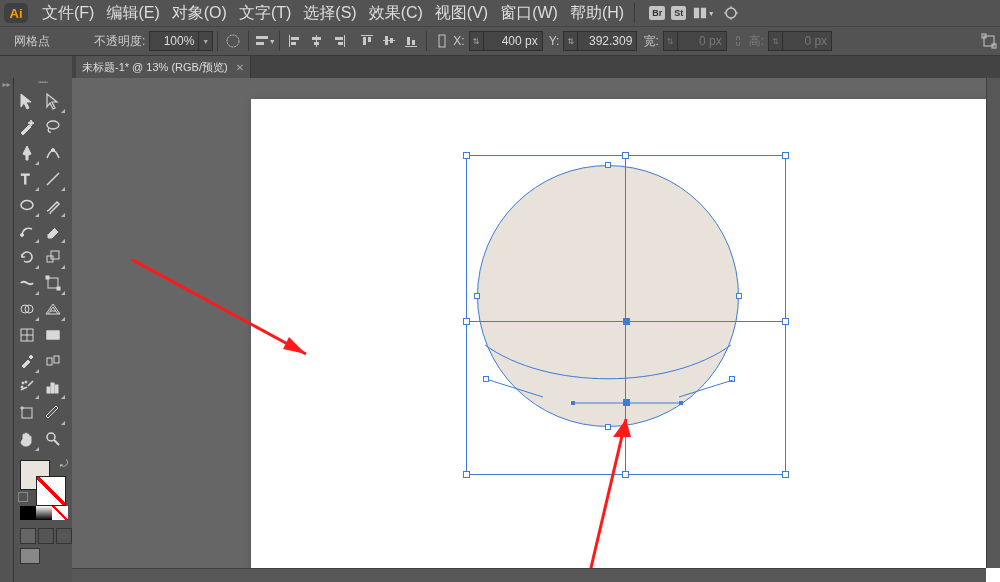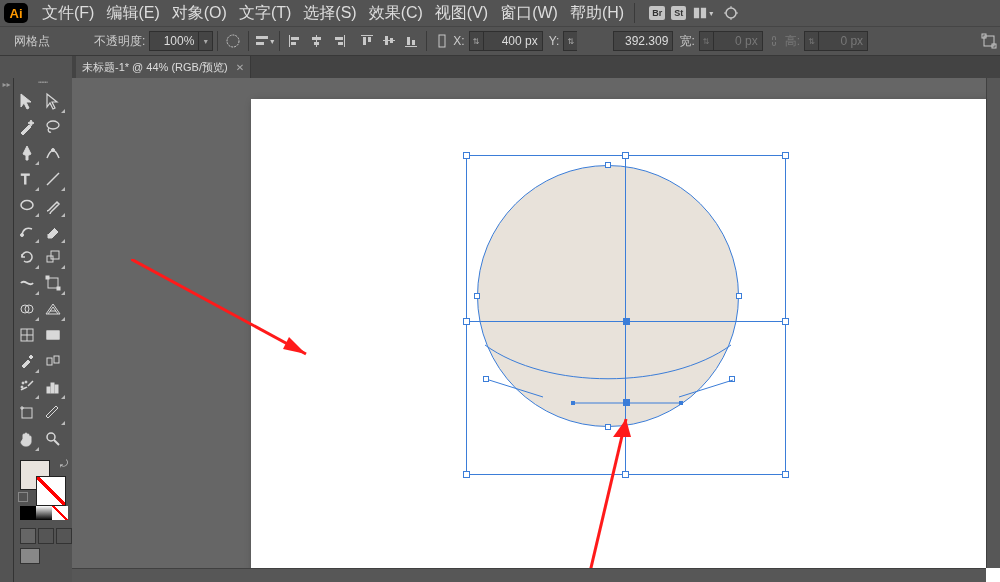--- a/index.html
+++ b/index.html
@@ -1,18 +1,18 @@
 <!DOCTYPE html>
 <html><head>
 <meta charset="utf-8">
 <style>
 *{margin:0;padding:0;box-sizing:border-box;font-family:"Microsoft YaHei",Arial,sans-serif;user-select:none}
 body{width:1000px;height:582px;background:#535353;overflow:hidden;font-size:12px;color:#ddd}
 .menubar{height:26px;background:#535353;display:flex;align-items:center;padding:0 4px;gap:0}
-.ai-logo{width:24px;height:20px;background:#000000;color:#ff9a00;font-weight:bold;font-size:13px;display:flex;align-items:center;justify-content:center;margin-right:8px;border-radius:5px}
+.ai-logo{width:24px;height:20px;background:#404040;color:#ff9a00;font-weight:bold;font-size:13px;display:flex;align-items:center;justify-content:center;margin-right:8px;border-radius:5px}
 .menu-item{padding:3px 6px;color:#ddd;font-size:16px}
 .menu-right{margin-left:10px;display:flex;align-items:center;gap:6px}
 .badge{background:#c4c4c4;color:#333;font-size:9px;font-weight:bold;padding:2px 3px;border-radius:2px}
 .icon-svg{width:16px;height:16px;fill:#c8c8c8}
 .optbar{height:30px;background:#535353;display:flex;align-items:center;padding-left:14px;border-top:1px solid #454545;border-bottom:1px solid #383838}
 .opt-label{color:#ccc;font-size:12px;margin-right:4px}
 .opt-input{background:#454545;border:1px solid #2f2f2f;height:20px;color:#ddd;font-size:12px;padding:0 4px;width:50px;text-align:right}
 .dd-arrow{width:14px;height:20px;background:#454545;border:1px solid #2f2f2f;border-left:none;display:flex;align-items:center;justify-content:center;color:#aaa;font-size:8px}
 .obtn{width:22px;height:22px;display:flex;align-items:center;justify-content:center;color:#c8c8c8;border:1px solid transparent}
 .sep{width:1px;height:20px;background:#3a3a3a;margin:0 4px}
@@ -157,21 +157,21 @@
       </svg>
     </div>
   <span class="opt-label">X:</span>
   <div style="display:flex">
       <div class="dd-arrow" style="border-right:none;border-left:1px solid #2f2f2f">⇅</div>
       <input class="opt-input" style="width: 60px;" value="400 px">
     </div>
   <span class="opt-label" style="margin-left:6px">Y:</span>
   <div style="display:flex">
       <div class="dd-arrow" style="border-right:none;border-left:1px solid #2f2f2f">⇅</div>
-      <input class="opt-input" style="width: 60px; margin-left: 36px;" value="392.309">
+      <input class="opt-input" style="width: 60px;" value="392.309">
     </div>
   <span class="opt-label" style="margin-left:6px">宽:</span>
   <div style="display:flex">
       <div class="dd-arrow dim" style="border-right:none;border-left:1px solid #2f2f2f">⇅</div>
       <input class="opt-input dim" style="width: 50px;" disabled="" value="0 px">
     </div>
   <div class="obtn dim">
       <svg class="icon-svg" viewBox="0 0 16 16">
         <path d="M6 5a2 2 0 014 0v2h-1V5a1 1 0 00-2 0v2H6zM6 9h1v2a1 1 0 002 0V9h1v2a2 2 0 01-4 0z" fill="#777"></path>
       </svg>
@@ -189,21 +189,21 @@
         <rect x="11" y="11" width="4" height="4" fill="none" stroke="#c8c8c8"></rect>
       </svg>
     </div>
 </div>
 
 <div style="display:flex;background:#434343">
   <div class="left-gutter" style="height:22px;border:none"></div>
   <div style="width:58px;background:#535353"></div>
   <div class="tabbar" style="margin-left:0">
     <div class="tab">
-      <span>未标题-1* @ 44% (RGB/预览)</span>
+      <span>未标题-1* @ 13% (RGB/预览)</span>
       <span class="tab-close">✕</span>
     </div>
   </div>
 </div>
 
 <div class="main">
   <div class="left-gutter">
       <div class="gutter-arrow">▸▸</div>
     </div>
 

